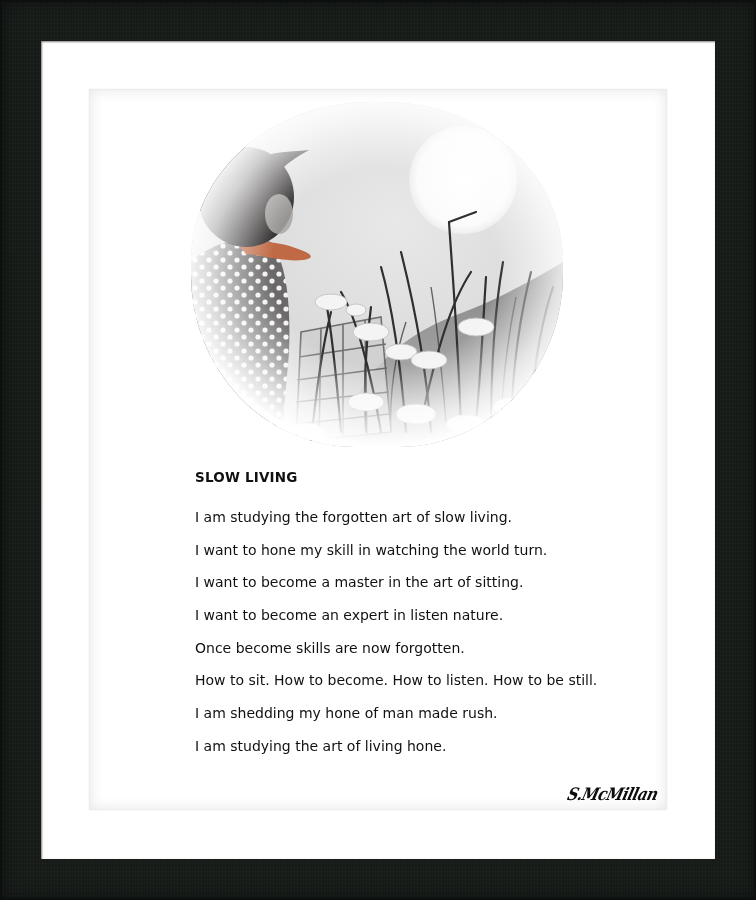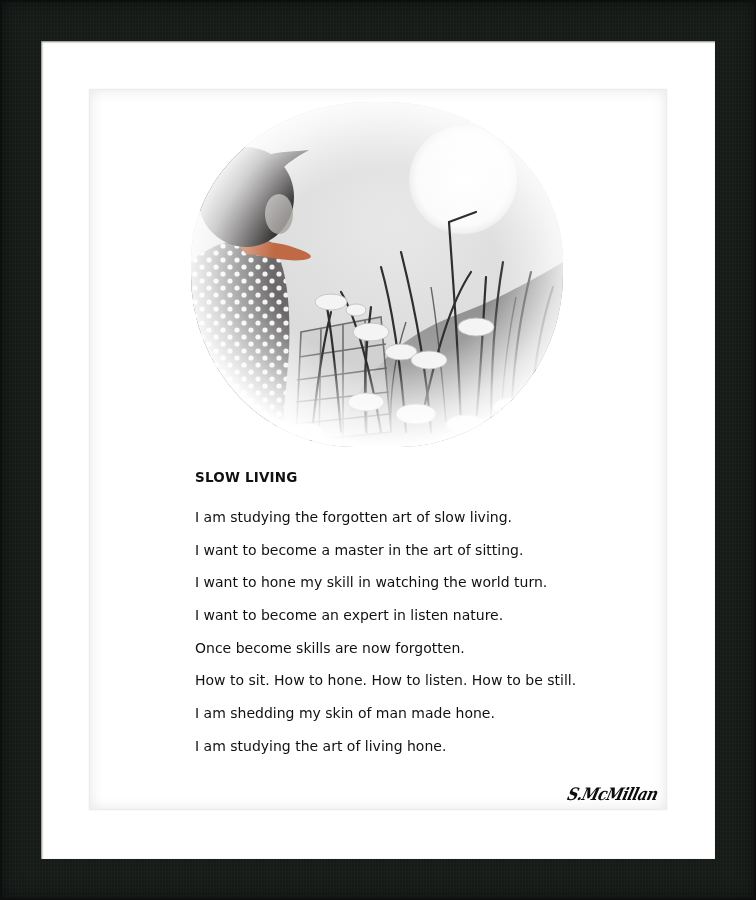--- a/index.html
+++ b/index.html
@@ -160,24 +160,24 @@
           <ellipse cx="115" cy="330" rx="18" ry="9"></ellipse>
           <ellipse cx="165" cy="208" rx="10" ry="6"></ellipse>
         </g>
       </svg>
       <div class="art-vignette"></div>
     </div>
 
     <div class="poem">
       <div class="poem-title">SLOW LIVING</div>
       <div class="poem-line">I am studying the forgotten art of slow living.</div>
+      <div class="poem-line">I want to hone my skill in watching the world turn.</div>
       <div class="poem-line">I want to become a master in the art of sitting.</div>
-      <div class="poem-line">I want to hone my skill in watching the world turn.</div>
       <div class="poem-line">I want to become an expert in listen nature.</div>
       <div class="poem-line">Once become skills are now forgotten.</div>
-      <div class="poem-line">How to sit. How to hone. How to listen. How to be still.</div>
-      <div class="poem-line">I am shedding my skin of man made hone.</div>
+      <div class="poem-line">How to sit. How to become. How to listen. How to be still.</div>
+      <div class="poem-line">I am shedding my hone of man made rush.</div>
       <div class="poem-line">I am studying the art of living hone.</div>
     </div>
 
     <div class="signature">S.McMillan</div>
   </div>
 </div>
 
 </body></html>

